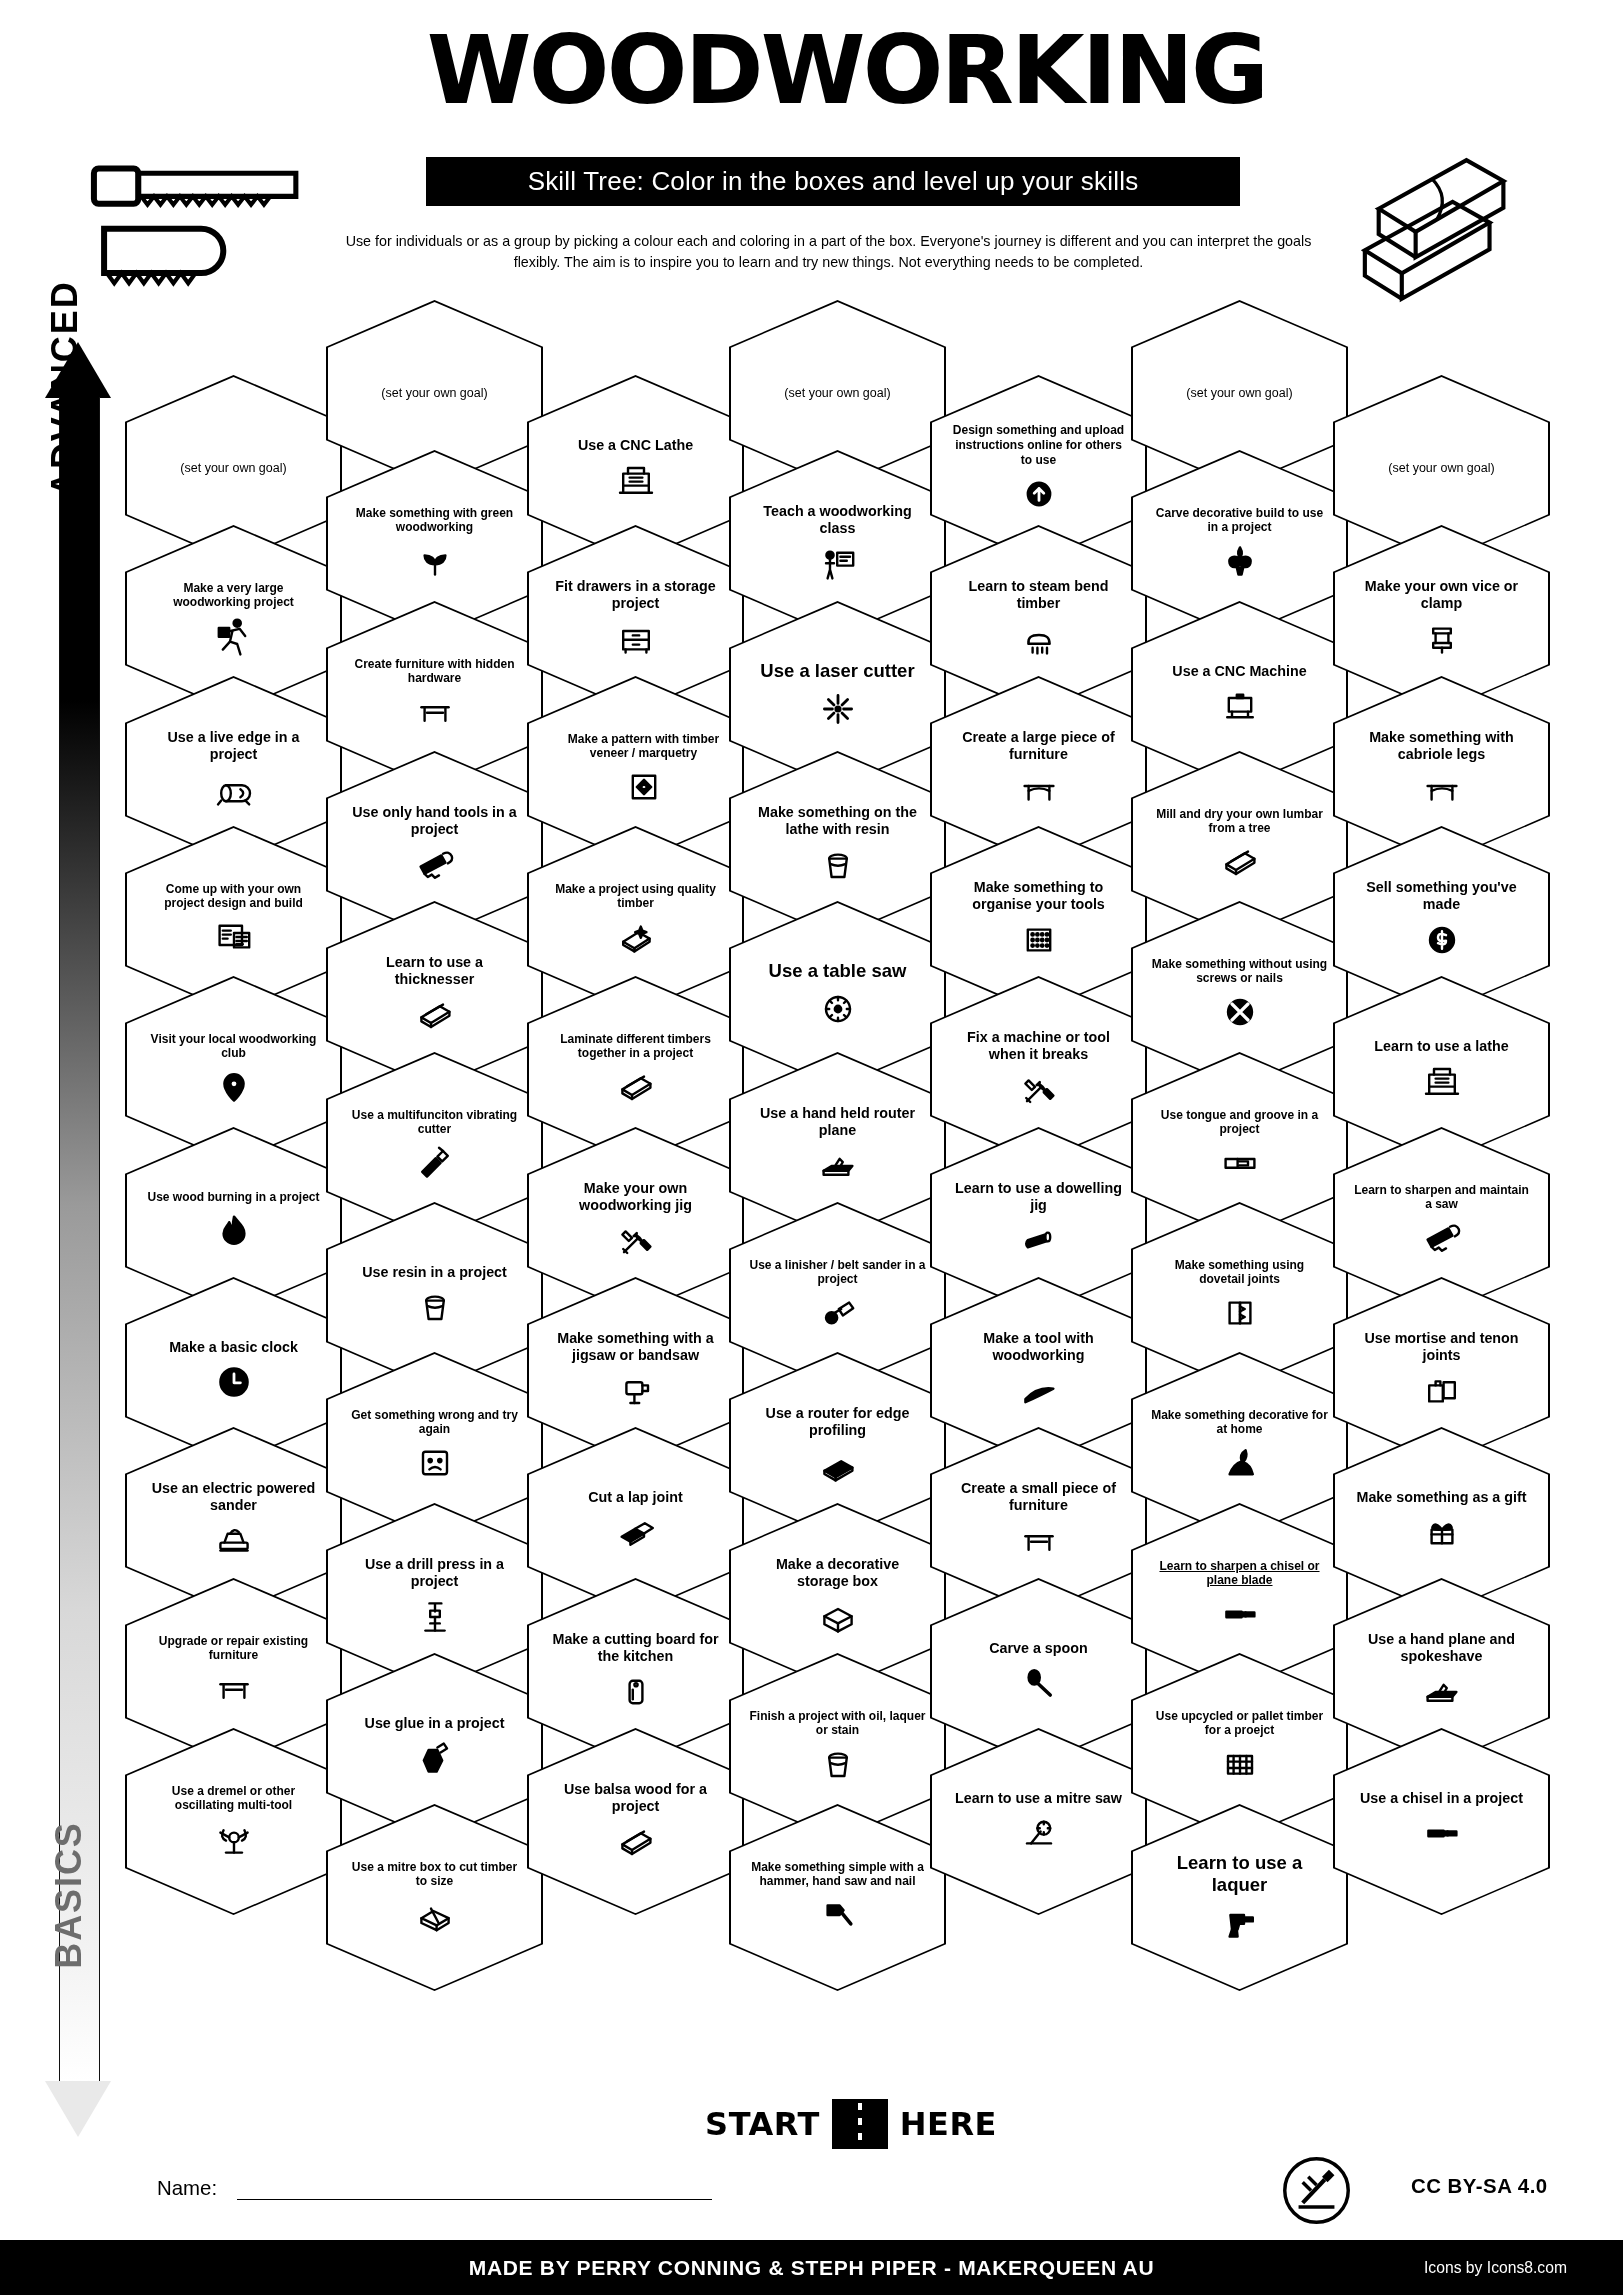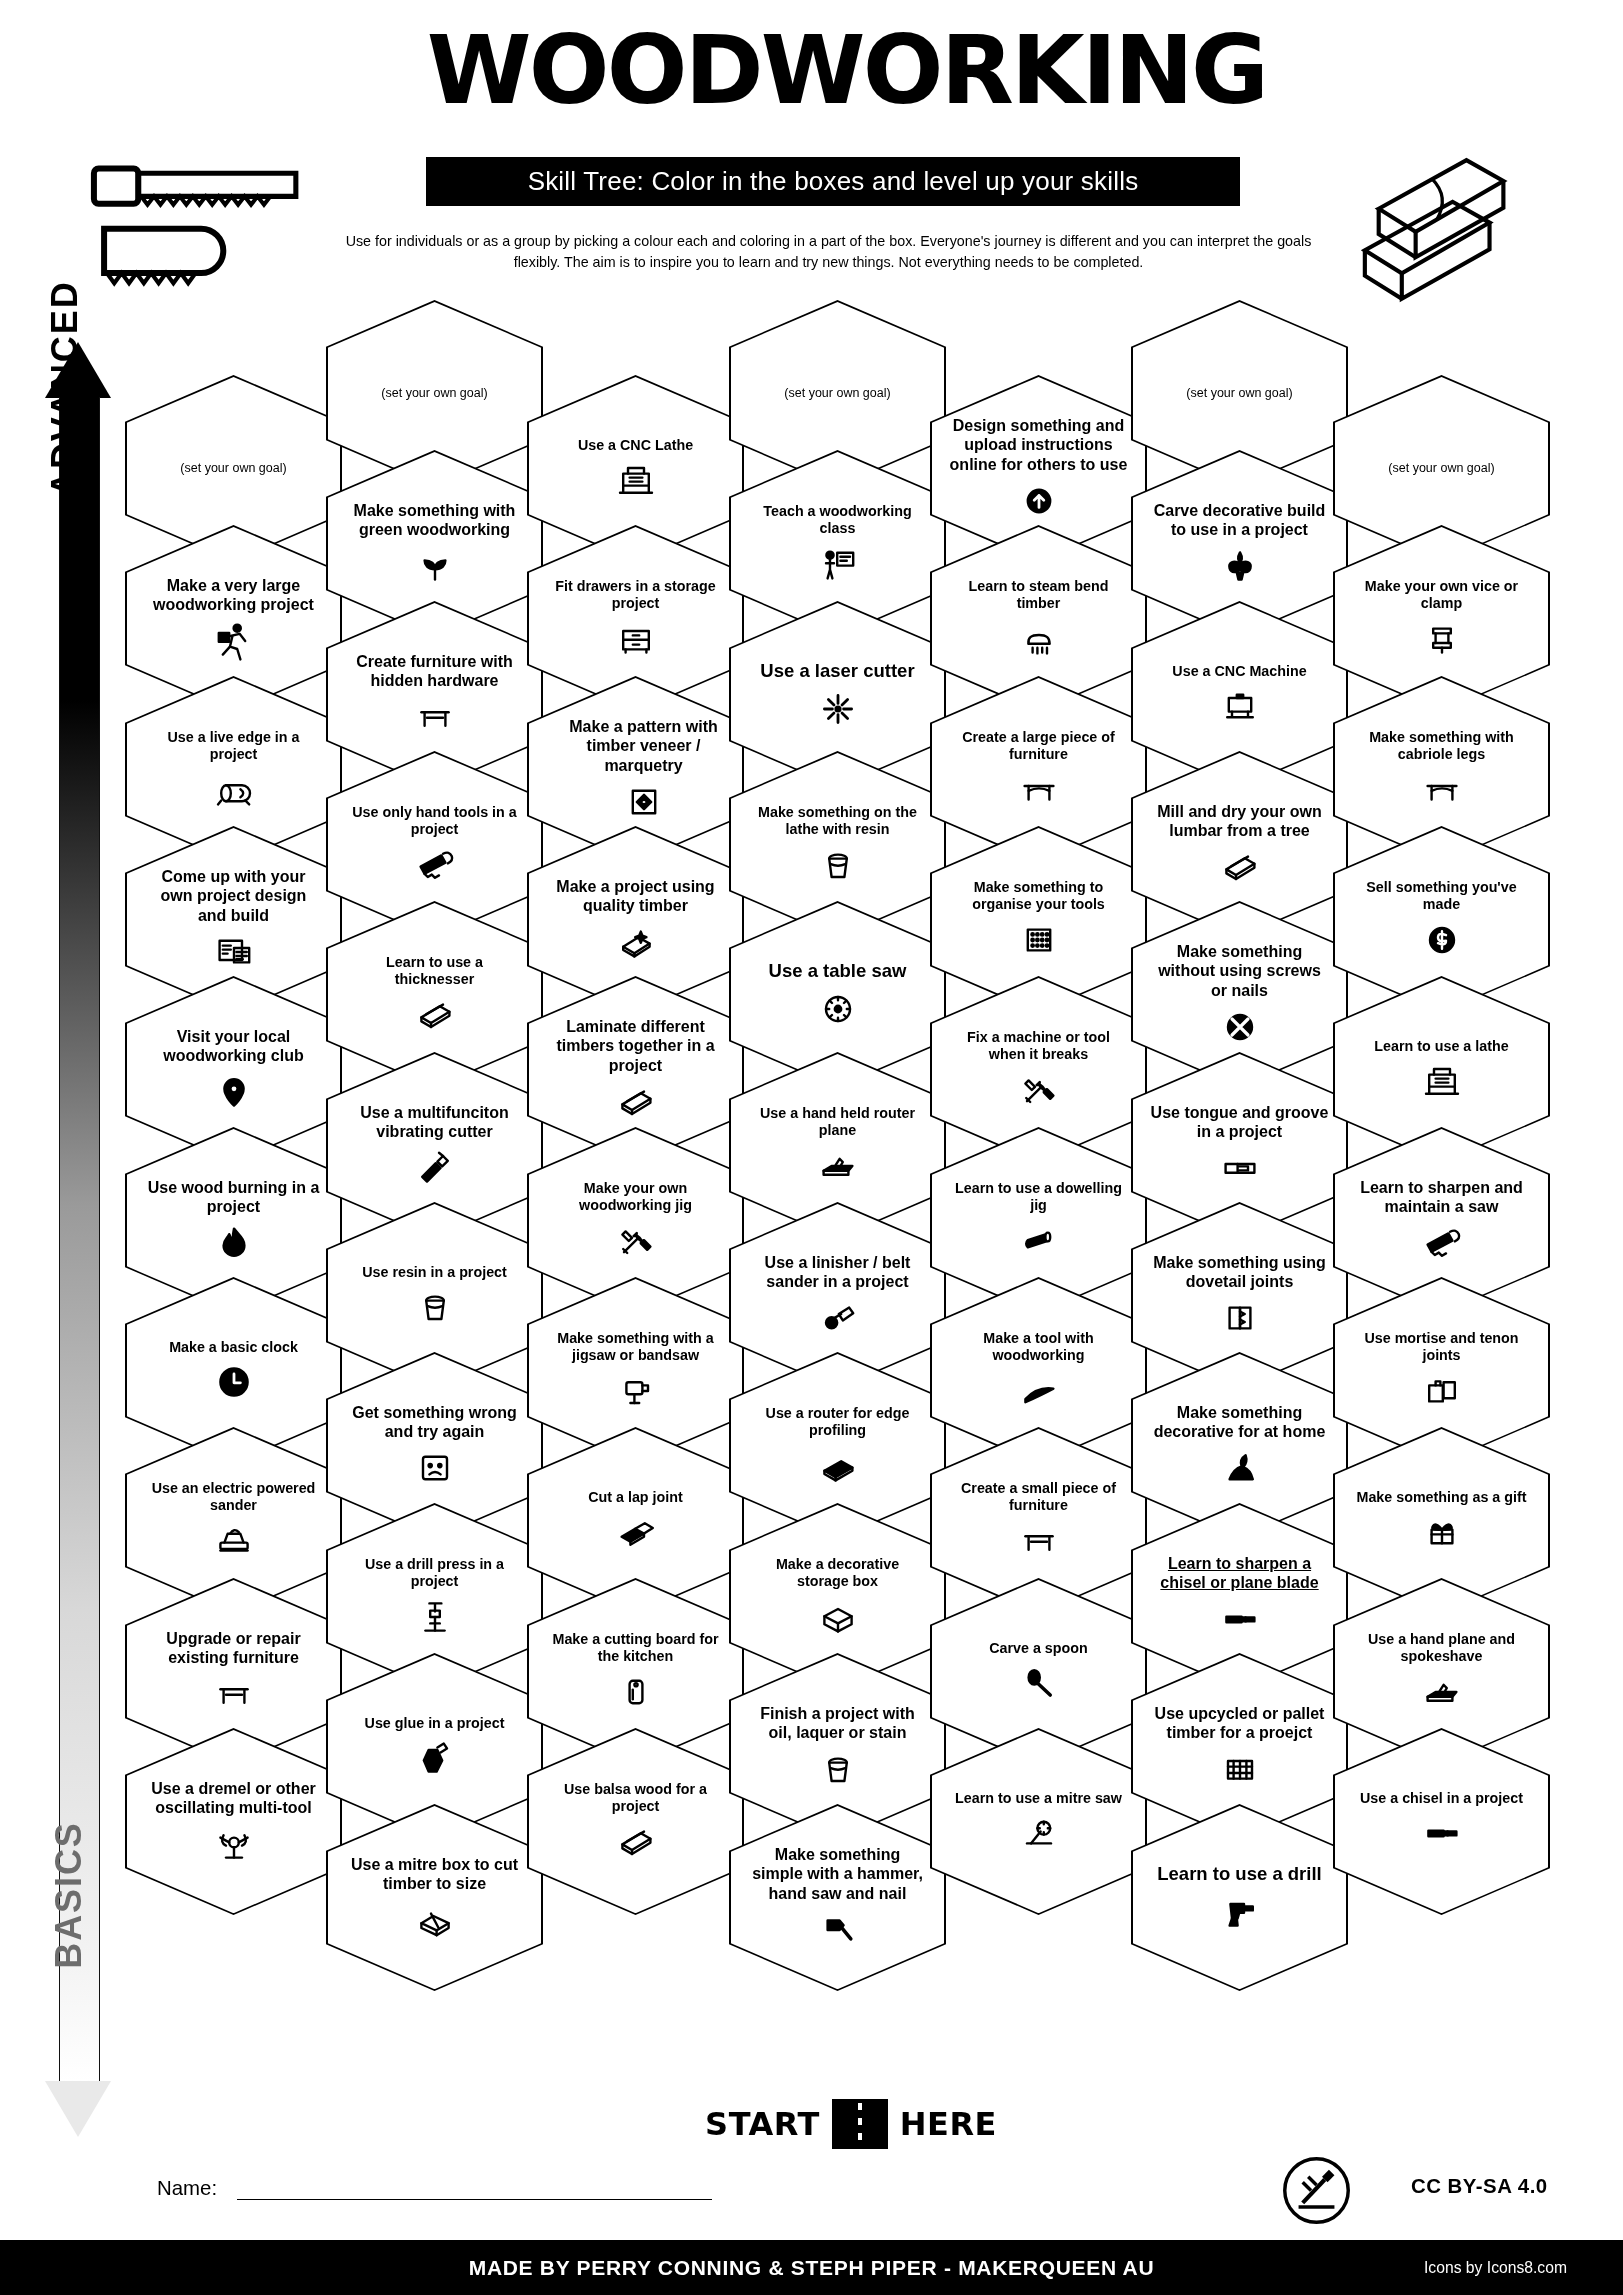--- a/index.html
+++ b/index.html
@@ -69,21 +69,21 @@
   .hex .inner{
     position:absolute;left:1.9px;top:1.9px;width:calc(100% - 3.7px);height:calc(100% - 3.7px);
     clip-path:polygon(50% 0%,100% 25%,100% 75%,50% 100%,0% 75%,0% 25%);
     background:#fff;
   }
   .hex .content{
     position:relative;z-index:3;display:flex;flex-direction:column;
     align-items:center;justify-content:center;width:82%;
   }
   .hex .label{font-size:14.3px;line-height:1.22;font-weight:600;}
-  .hex .label.sm{font-size:16px;}
+  .hex .label.sm{font-size:12px;}
   .hex .label.lg{font-size:18.5px;}
   .hex .label.goal{font-size:12.5px;font-weight:400;}
   .hex .ico{margin-top:6.5px;line-height:1;}
   .hex .ico svg{display:block;}
 
   
   #start-here{position:absolute;left:680px;top:2094px;width:342px;height:60px;display:flex;align-items:center;justify-content:center;gap:12px;}
   #start-here .word{font-size:32px;font-weight:bold;letter-spacing:0.5px;font-family:"DejaVu Sans",sans-serif;}
   #road{width:56px;height:50px;background:#000;position:relative;}
   #road:before{content:"";position:absolute;left:26px;top:3.7px;width:4.2px;height:43px;
@@ -1001,21 +1001,21 @@
             <rect x="20" y="30" width="60" height="44"></rect>
             <path d="M20 44 h60 M20 60 h60 M34 30 v44 M50 30 v44 M66 30 v44"></path>
           </svg>
         </div>
       </div>
     </div>
     <div class="hex" style="left: 1131px; top: 1804px;">
       <div class="shape"></div>
       <div class="inner"></div>
       <div class="content">
-        <div class="label lg">Learn to use a drill</div>
+        <div class="label lg">Learn to use a laquer</div>
         <div class="ico">
           <svg width="40" height="40" viewBox="0 0 100 100" fill="none" stroke="#000" stroke-width="6" stroke-linecap="round" stroke-linejoin="round">
             <path d="M26 30 h34 v22 h-12 l-4 14 h-14z" fill="#000" stroke="#000"></path>
             <path d="M60 36 h22 v10 h-22" fill="#000"></path>
             <path d="M30 66 l-6 18 h20 l-2 -18" fill="#000" stroke="#000"></path>
           </svg>
         </div>
       </div>
     </div>
     <div class="hex" style="left: 1333px; top: 375px;">

